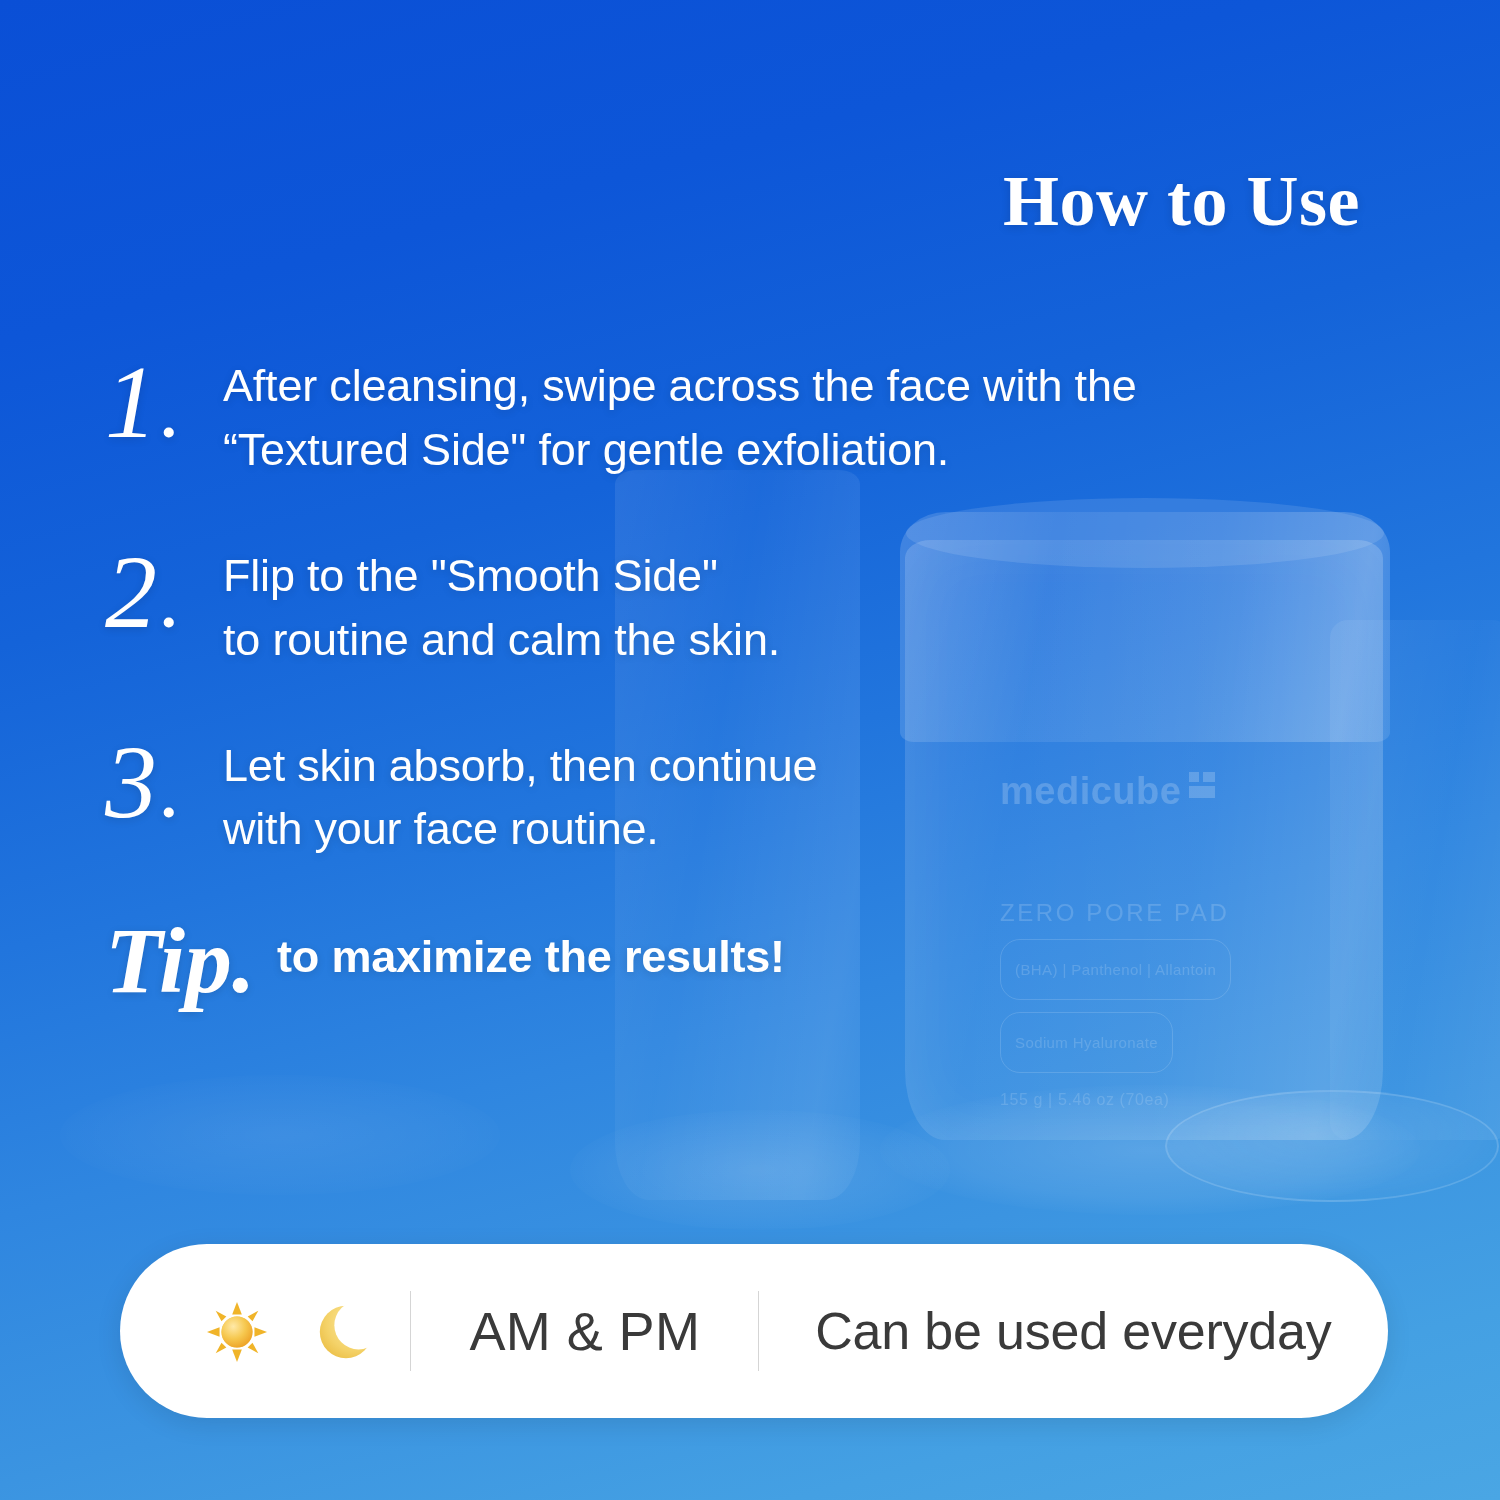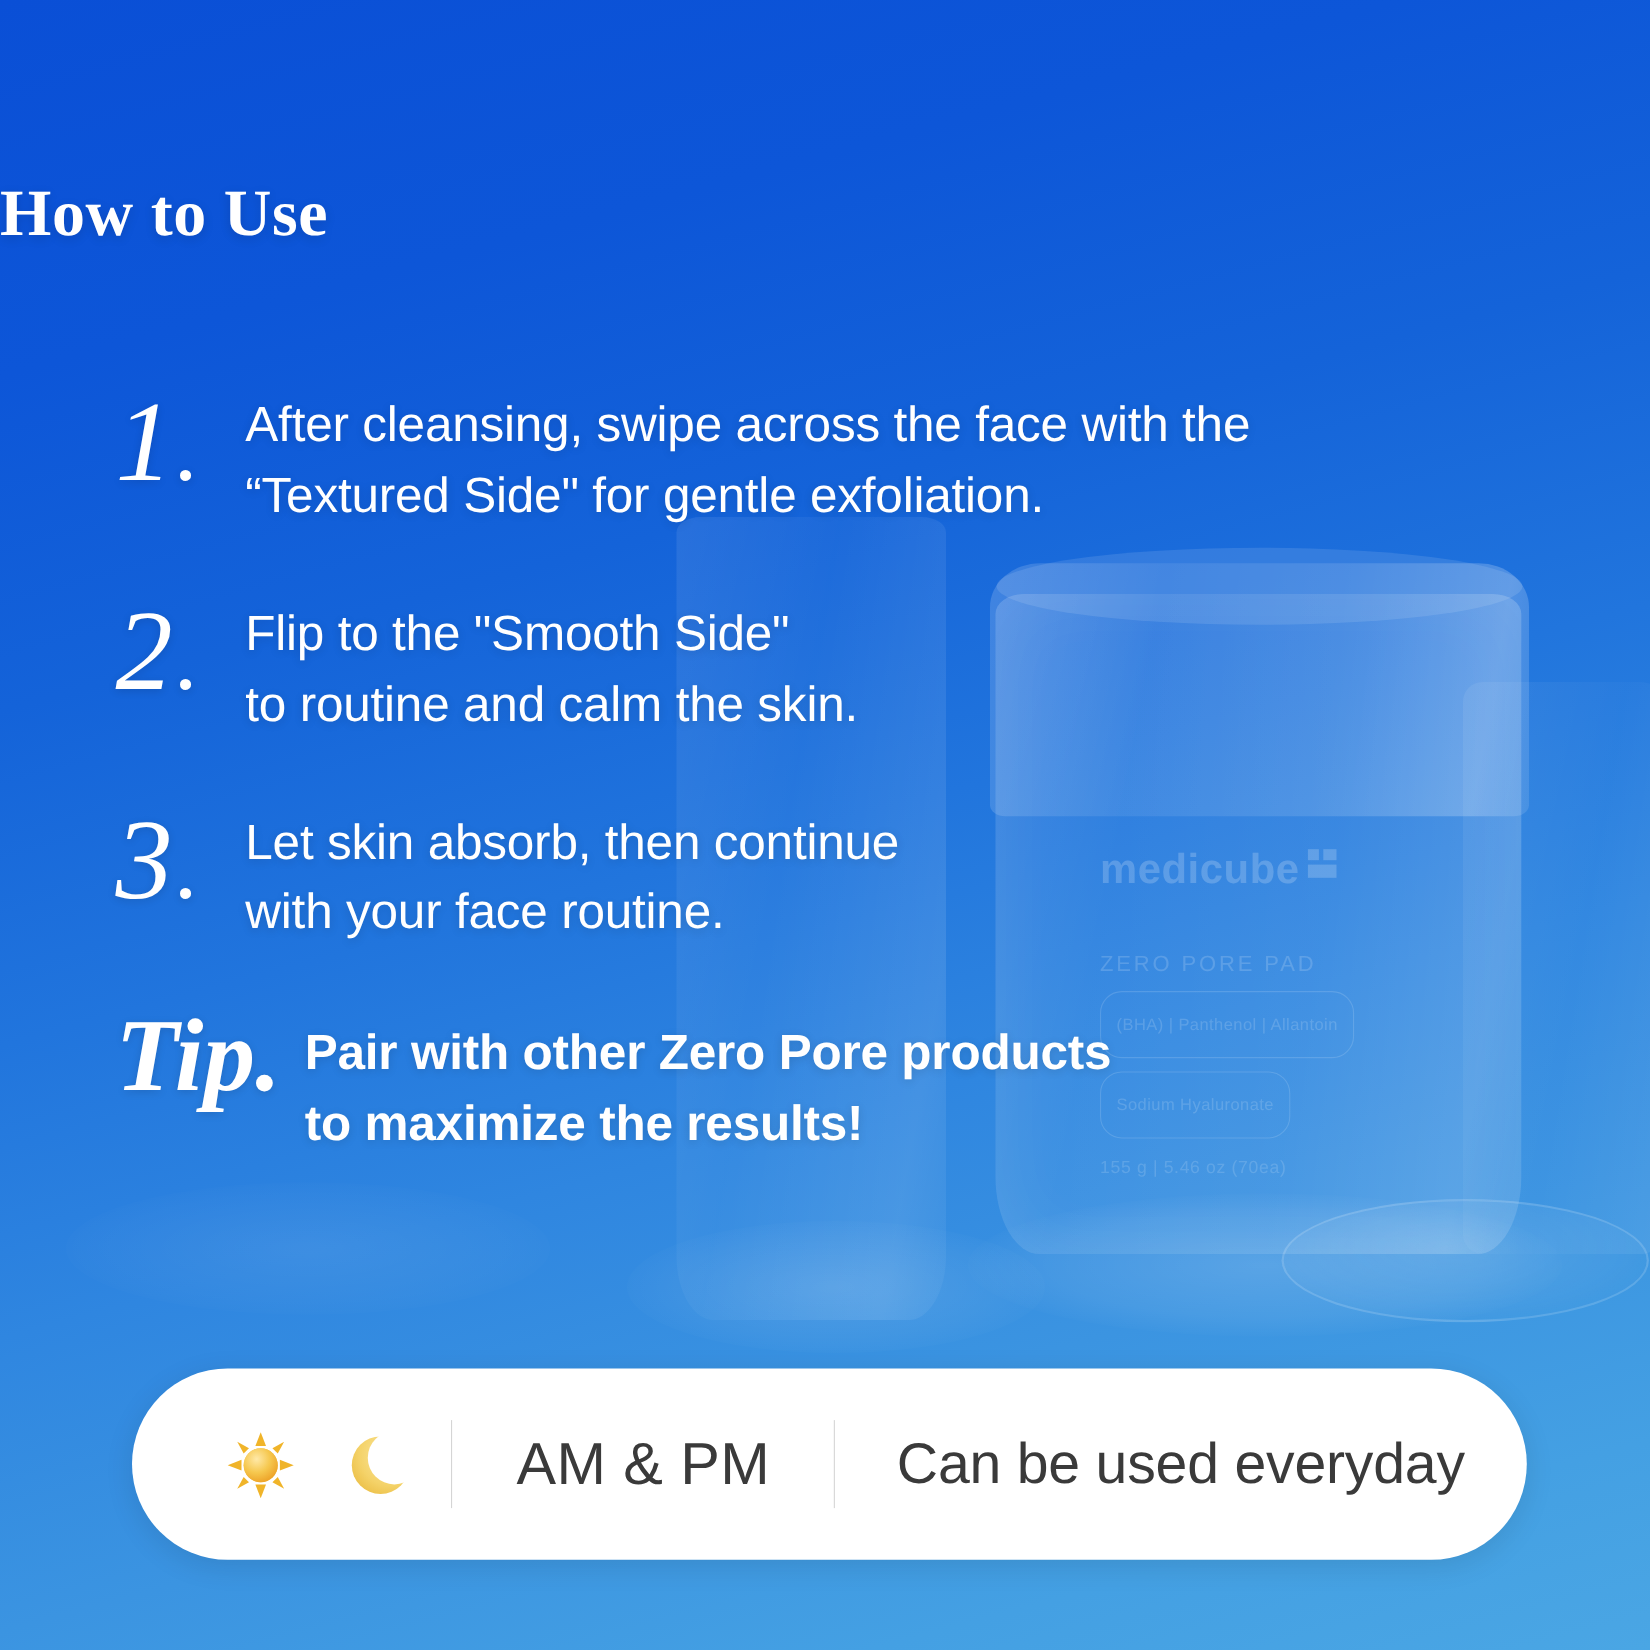--- a/index.html
+++ b/index.html
@@ -176,22 +176,22 @@
     height: 26px;
   }
   .brand-cross span {
     position: absolute;
     background: rgba(255,255,255,0.20);
   }
   .bc-a { left: 0;    top: 0;    width: 10px; height: 10px; }
   .bc-b { left: 14px; top: 0;    width: 12px; height: 10px; }
   .bc-c { left: 0;    top: 14px; width: 26px; height: 12px; }
   .label-product {
-    margin-top: 53px;
-    font-size: 20px;
+    margin-top: 86px;
+    font-size: 24px;
     letter-spacing: 2.6px;
     color: rgba(255,255,255,0.17);
   }
   .label-badge {
     display: inline-block;
     margin-top: 12px;
     padding: 21px 14px;
     border: 1px solid rgba(255,255,255,0.14);
     border-radius: 20px;
     font-size: 15px;
@@ -205,24 +205,24 @@
     letter-spacing: 0.6px;
     color: rgba(255,255,255,0.15);
   }
 
   
   .title {
     position: absolute;
     top: 160px;
     left: 0;
     width: 1360px;
-    text-align: left;
+    text-align: right;
     font-family: "Liberation Serif", "DejaVu Serif", serif;
     font-weight: 700;
-    font-size: 60px;
+    font-size: 72px;
     color: #ffffff;
     letter-spacing: 0.5px;
     text-shadow: 0 2px 10px rgba(0,0,0,0.14);
   }
 
   
   .steps {
     position: absolute;
     left: 105px;
     top: 338px;
@@ -412,21 +412,20 @@
         <span class="line">with your face routine.</span>
       </div>
     </div>
 
     <div class="step tip">
       <div class="step-num">
         <span class="tipword">Tip</span>
           <span class="dot">.</span>
       </div>
       <div class="step-text">
-        <span class="line">Pair with other Zero Pore products</span>
         <span class="line">to maximize the results!</span>
       </div>
     </div>
 
   </div>
 
   <div class="pill">
     <div class="pill-emoji">
       <span class="emoji-sun">
         <svg viewBox="0 0 64 64" width="62" height="62" aria-hidden="true">

